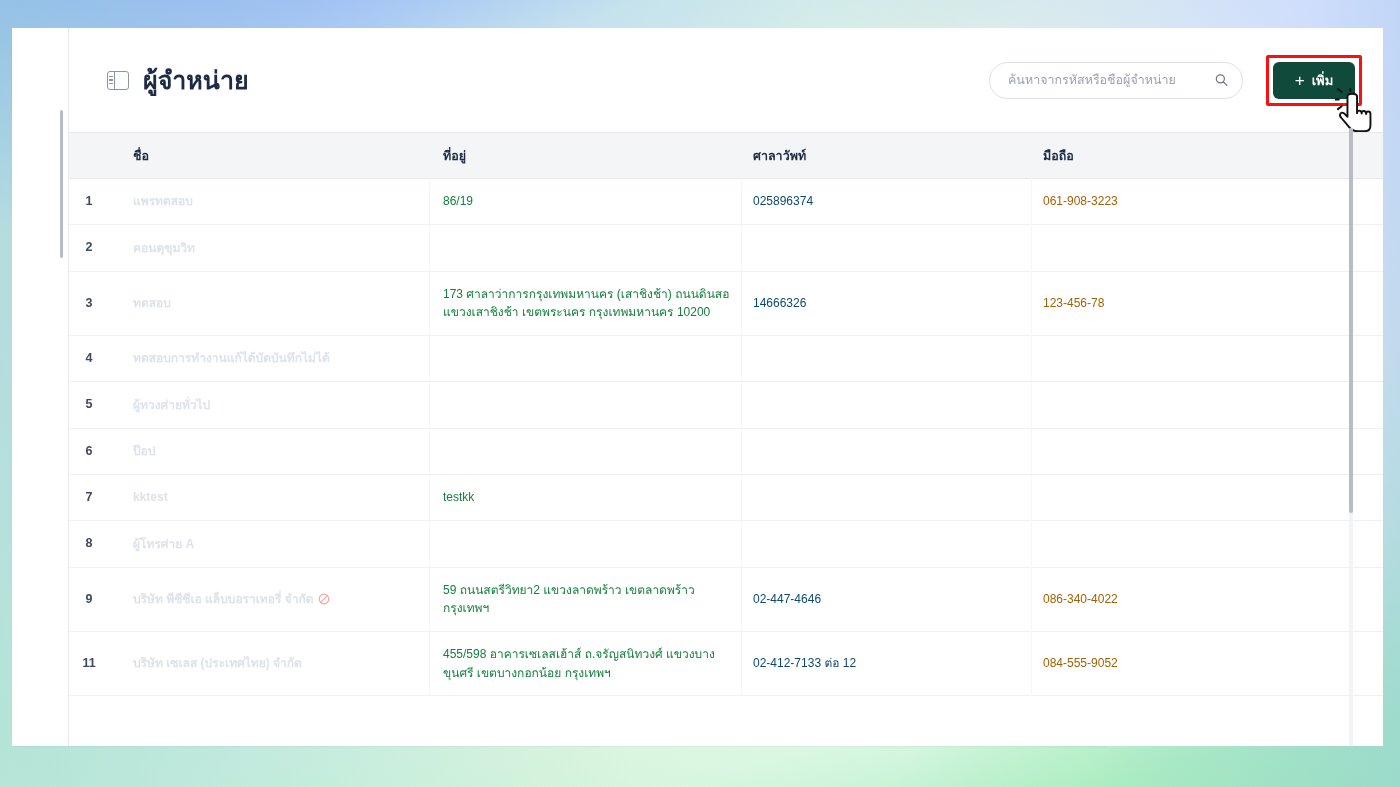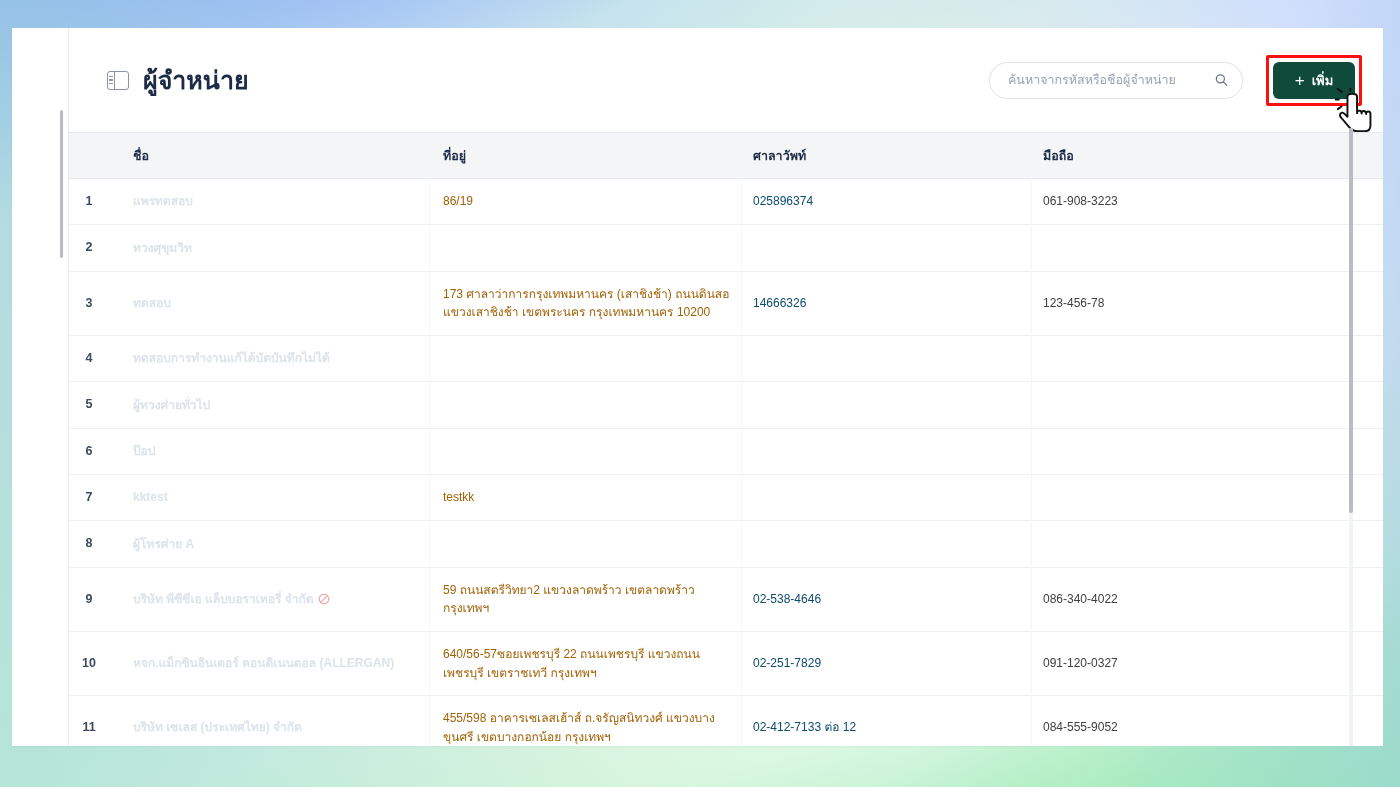--- a/index.html
+++ b/index.html
@@ -185,23 +185,23 @@
     color: #d4dbe4;
     padding: 13px 10px;
     vertical-align: middle;
     line-height: 1.55;
   }
   td.t-idx {
     width: 50px; text-align: center; padding-left: 0;
     color: #3e4a60; font-weight: 600; font-size: 12.5px;
   }
   td.t-name { padding-left: 14px; font-weight: 700; color: #dde3ea; }
-  td.t-addr { padding-left: 12px; color: #a16207; }
+  td.t-addr { padding-left: 12px; color: #15803d; }
   td.t-tel  { padding-left: 12px; color: #0c4a6e; }
-  td.t-mob  { padding-left: 12px; color: #404040; }
+  td.t-mob  { padding-left: 12px; color: #a16207; }
   .ban-icon { display: inline-block; vertical-align: -2px; margin-left: 4px; }
 
   
   .ghost-sep {
     position: absolute;
     top: 46px; bottom: 0;
     width: 1px;
     background: #f5f6f8;
     pointer-events: none;
   }
@@ -289,21 +289,21 @@
         <tbody id="tbody">
             <tr>
               <td class="t-idx">1</td>
               <td class="t-name">แพรทดสอบ</td>
               <td class="t-addr">86/19</td>
               <td class="t-tel">025896374</td>
               <td class="t-mob">061-908-3223</td>
             </tr>
             <tr>
               <td class="t-idx">2</td>
-              <td class="t-name">ทวงศุขุมวิท</td>
+              <td class="t-name">คอนตุขุมวิท</td>
               <td class="t-addr"></td>
               <td class="t-tel"></td>
               <td class="t-mob"></td>
             </tr>
             <tr>
               <td class="t-idx">3</td>
               <td class="t-name">ทดสอบ</td>
               <td class="t-addr">173 ศาลาว่าการกรุงเทพมหานคร (เสาชิงช้า) ถนนดินสอ แขวงเสาชิงช้า เขตพระนคร กรุงเทพมหานคร 10200</td>
               <td class="t-tel">14666326</td>
               <td class="t-mob">123-456-78</td>
@@ -343,29 +343,22 @@
               <td class="t-tel"></td>
               <td class="t-mob"></td>
             </tr>
             <tr>
               <td class="t-idx">9</td>
               <td class="t-name">บริษัท พีซีซีเอ แล็บบอราเทอรี่ จำกัด<svg viewBox="0 0 16 16" width="12" height="12" class="ban-icon">
                   <circle cx="8" cy="8" r="6.4" fill="none" stroke="#f2a6a6" stroke-width="1.6"></circle>
                   <line x1="3.6" y1="12.4" x2="12.4" y2="3.6" stroke="#f2a6a6" stroke-width="1.6"></line>
                 </svg></td>
               <td class="t-addr">59 ถนนสตรีวิทยา2 แขวงลาดพร้าว เขตลาดพร้าว กรุงเทพฯ</td>
-              <td class="t-tel">02-538-4646</td>
+              <td class="t-tel">02-447-4646</td>
               <td class="t-mob">086-340-4022</td>
-            </tr>
-            <tr>
-              <td class="t-idx">10</td>
-              <td class="t-name">หจก.แม็กซินอินเตอร์ คอนติเนนตอล (ALLERGAN)</td>
-              <td class="t-addr">640/56-57ซอยเพชรบุรี 22 ถนนเพชรบุรี แขวงถนนเพชรบุรี เขตราชเทวี กรุงเทพฯ</td>
-              <td class="t-tel">02-251-7829</td>
-              <td class="t-mob">091-120-0327</td>
             </tr>
             <tr>
               <td class="t-idx">11</td>
               <td class="t-name">บริษัท เซเลส (ประเทศไทย) จำกัด</td>
               <td class="t-addr">455/598 อาคารเซเลสเฮ้าส์ ถ.จรัญสนิทวงศ์ แขวงบางขุนศรี เขตบางกอกน้อย กรุงเทพฯ</td>
               <td class="t-tel">02-412-7133 ต่อ 12</td>
               <td class="t-mob">084-555-9052</td>
             </tr>
           </tbody>
       </table>

